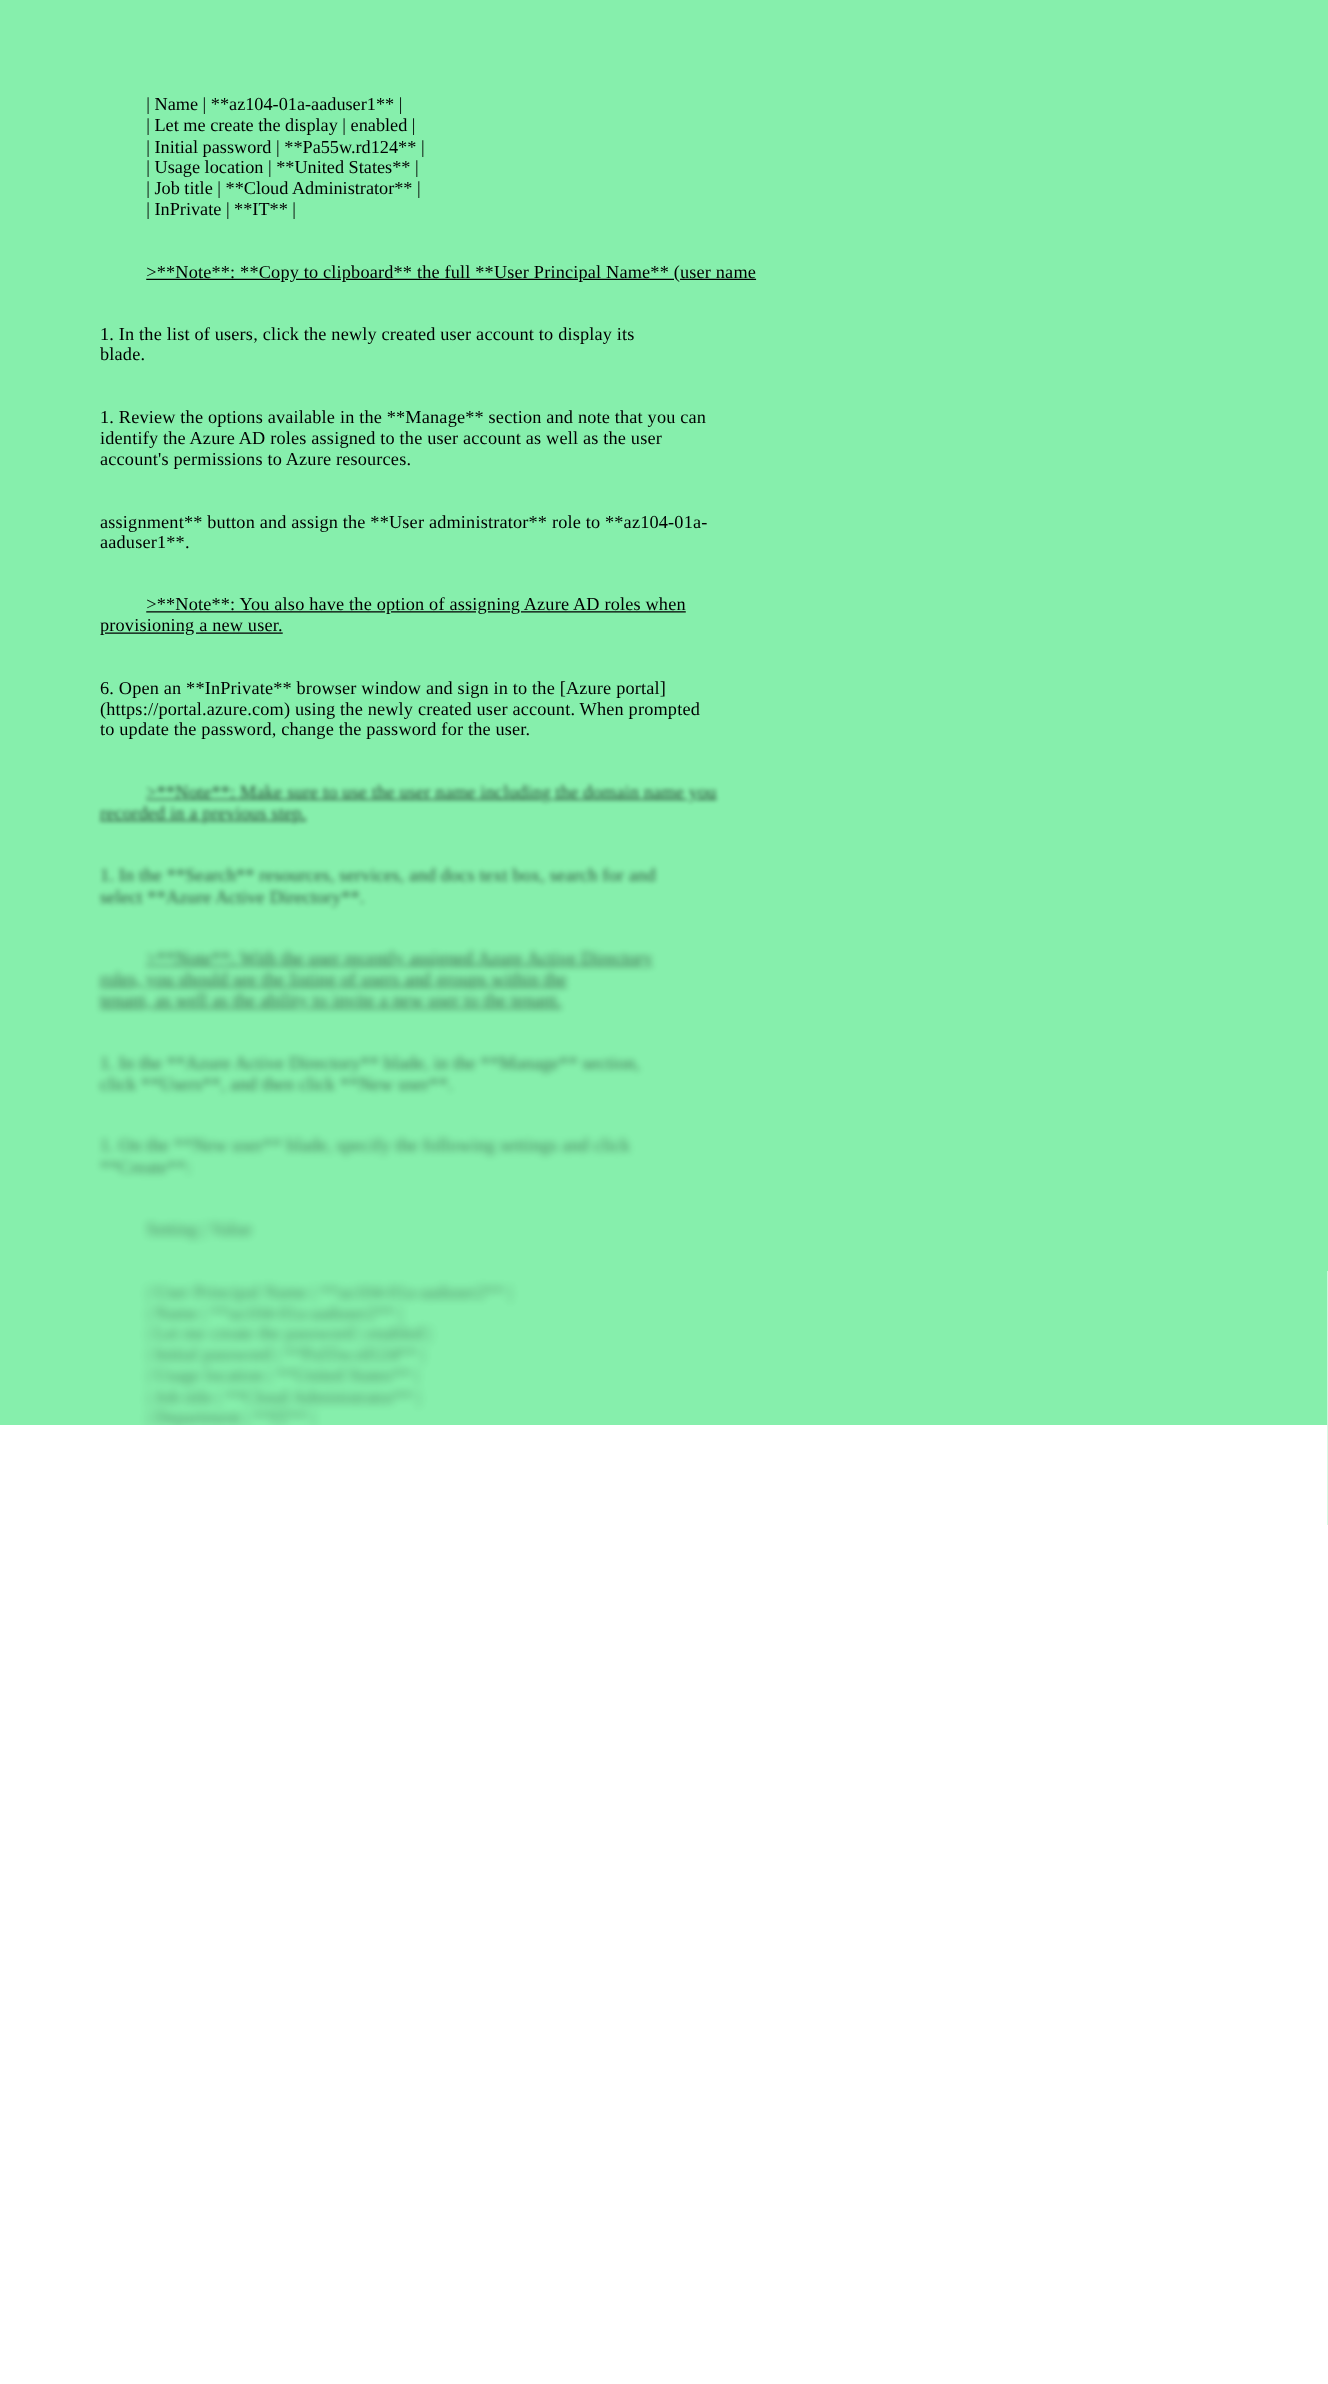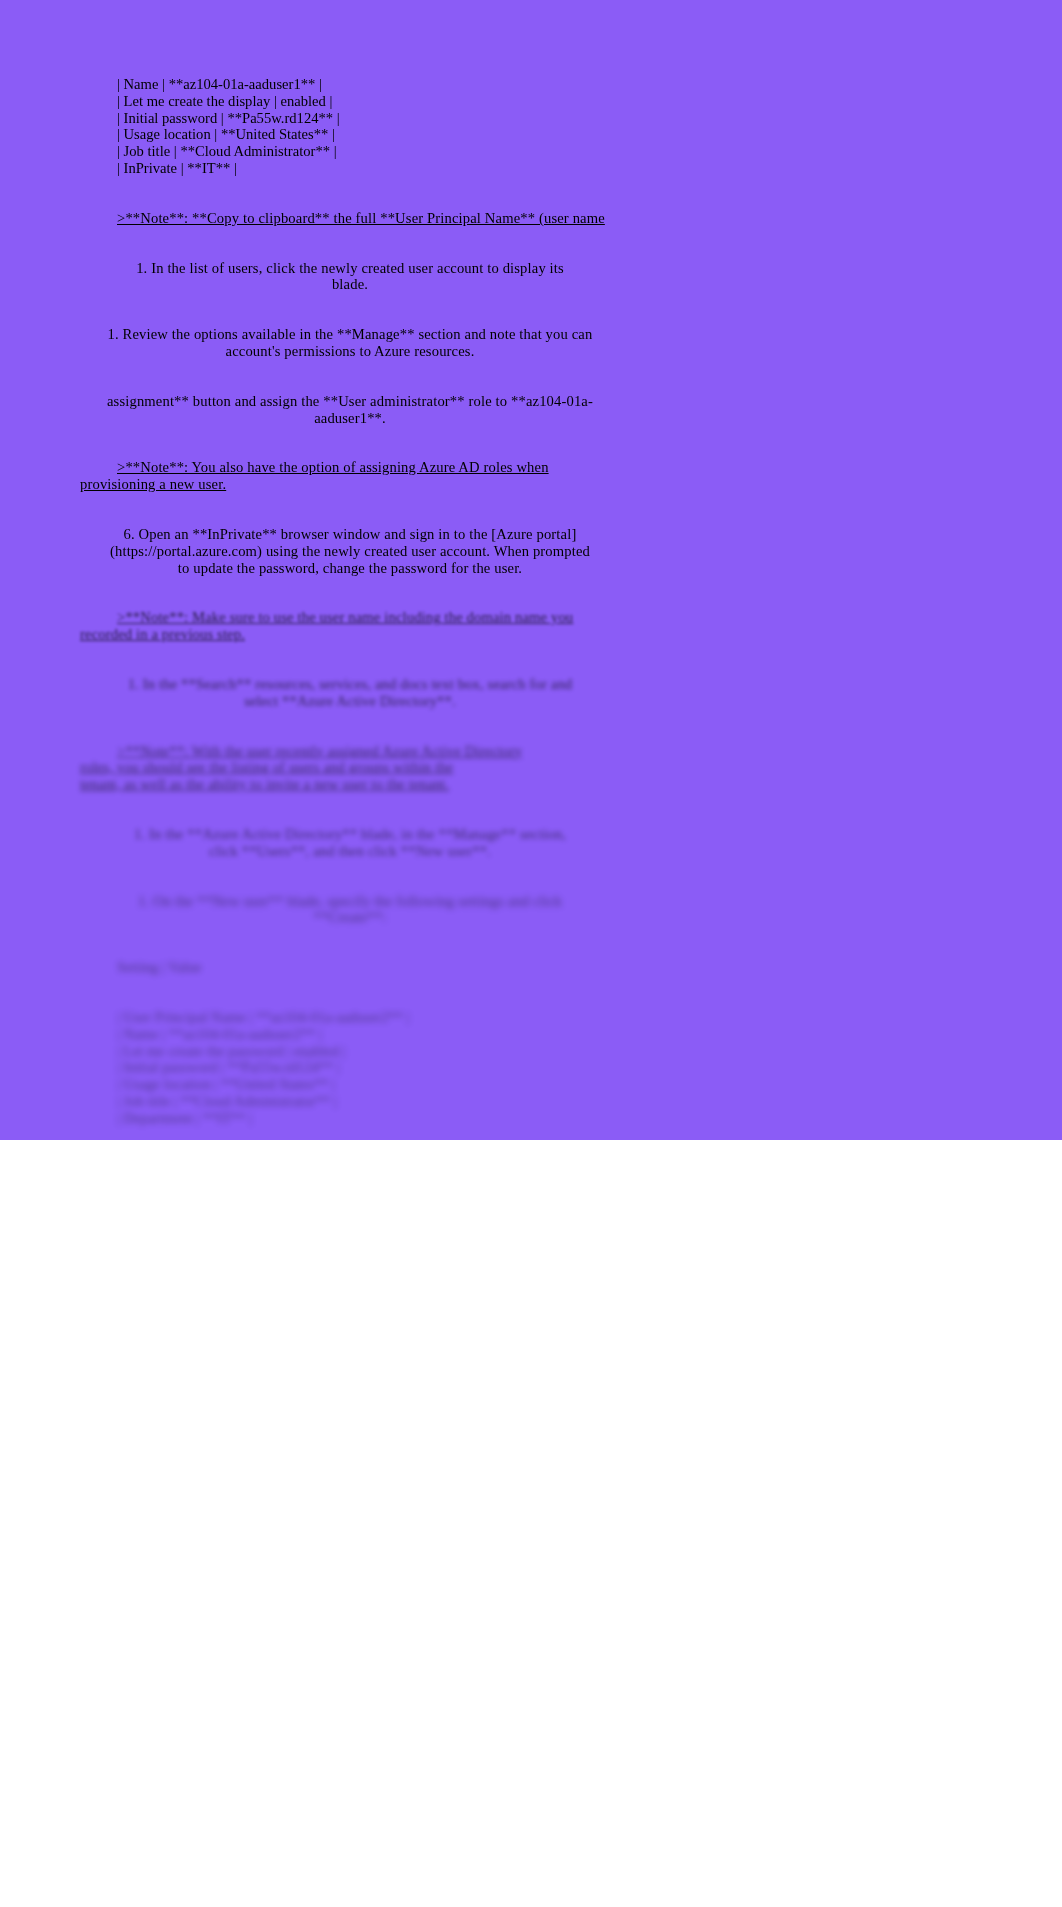--- a/index.html
+++ b/index.html
@@ -16,21 +16,21 @@
     font-family: "Liberation Serif", "DejaVu Serif", serif;
     color: #000000;
   }
 
   #page {
     position: absolute;
     left: 0;
     top: 0;
     width: 1062px;
     height: 1907px;
-    background: #8b5cf6;
+    background: #86efac;
   }
 
   .doc-body {
     position: absolute;
     left: 80px;
     top: 76px;
     width: 540px;
   }
 
   
@@ -56,21 +56,20 @@
   .note-block {
     padding-left: 0;
     text-decoration: underline;
   }
   .note-block .note-first {
     padding-left: 37px;
   }
 
   .step-block {
     padding-left: 0;
-    text-align: center;
   }
 
   
   .blurgroup { position: relative; }
 
   .b1 { filter: blur(1.7px); opacity: 0.72; }
   .b2 { filter: blur(2.1px); opacity: 0.66; }
   .b3 { filter: blur(2.4px); opacity: 0.60; }
   .b4 { filter: blur(2.7px); opacity: 0.55; }
   .b5 { filter: blur(3.0px); opacity: 0.50; }
@@ -114,20 +113,21 @@
 
     <div class="step-block">
       <div class="para">1. In the list of users, click the newly created user account to display its</div>
       <div class="para">blade.</div>
     </div>
 
     <div class="spacer-md"></div>
 
     <div class="step-block">
       <div class="para">1. Review the options available in the **Manage** section and note that you can</div>
+      <div class="para">identify the Azure AD roles assigned to the user account as well as the user</div>
       <div class="para">account's permissions to Azure resources.</div>
     </div>
 
     <div class="spacer-md"></div>
 
     <div class="step-block">
       <div class="para">assignment** button and assign the **User administrator** role to **az104-01a-</div>
       <div class="para">aaduser1**.</div>
     </div>
 

